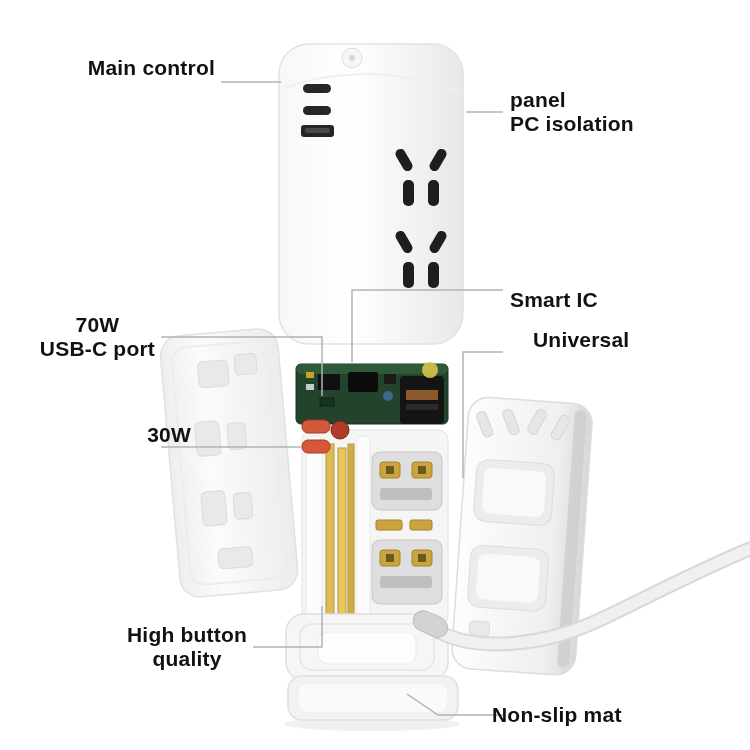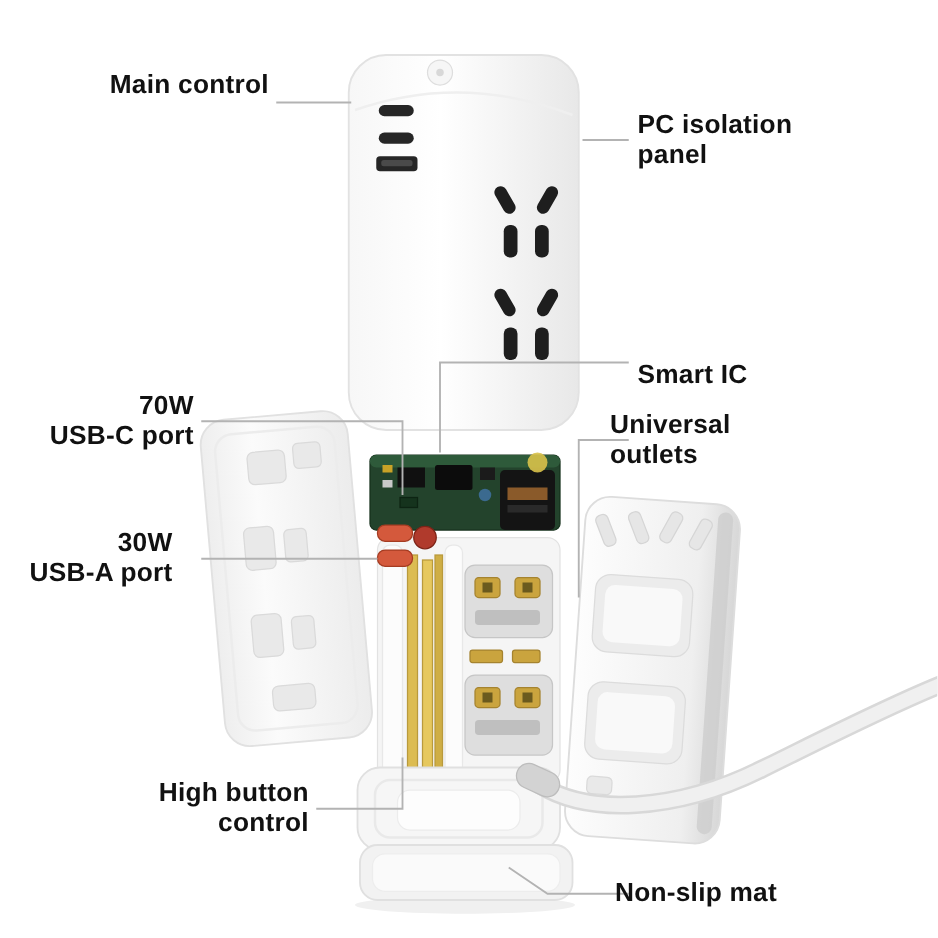--- a/index.html
+++ b/index.html
@@ -5,21 +5,21 @@
   html,body{margin:0;padding:0;background:#ffffff;}
   .stage{
     position:relative;width:750px;height:750px;background:#ffffff;
     overflow:hidden;font-family:"Liberation Sans",sans-serif;margin:0 auto;
   }
   svg.art{position:absolute;left:0;top:0;width:750px;height:750px;}
   .label{
     position:absolute;font-weight:700;font-size:21px;line-height:1.15;
     color:#111111;letter-spacing:.2px;white-space:nowrap;
   }
-  .label.align-right{text-align:right;}
+  .label.align-right{text-align:center;}
   .cut{fill:#e9e9e9;stroke:#dadada;stroke-width:1;}
   .slot{fill:#e6e6e6;stroke:#d5d5d5;stroke-width:1;}
   .prong{fill:#1e1e1e;}
   .leader{stroke:#b3b3b3;stroke-width:1.5;fill:none;}
 </style>
 </head>
 <body>
 
 <div class="stage">
 
@@ -172,45 +172,43 @@
       <polyline class="leader" points="253,647 322,647 322,606"></polyline>
       <polyline class="leader" points="503,715 438,715 407,694"></polyline>
     </g>
   </svg>
 
   <div class="label align-right" style="right:535px;top:56px">
     <div>Main control</div>
   </div>
 
   <div class="label" style="left:510px;top:88px">
+    <div>panel</div>
     <div>PC isolation</div>
-    <div>panel</div>
   </div>
 
   <div class="label" style="left:510px;top:288px">
     <div>Smart IC</div>
   </div>
 
   <div class="label align-right" style="right:595px;top:313px">
     <div>70W</div>
     <div>USB-C port</div>
   </div>
 
-  <div class="label" style="left:488px;top:328px">
+  <div class="label" style="left:533px;top:328px">
     <div>Universal</div>
-    <div>outlets</div>
-  </div>
-
-  <div class="label align-right" style="right:612px;top:423px">
+  </div>
+
+  <div class="label align-right" style="right:559px;top:423px">
     <div>30W</div>
-    <div>USB-A port</div>
   </div>
 
   <div class="label align-right" style="right:503px;top:623px">
     <div>High button</div>
-    <div>control</div>
+    <div>quality</div>
   </div>
 
   <div class="label" style="left:492px;top:703px">
     <div>Non-slip mat</div>
   </div>
 
 </div>
 
 </body></html>

